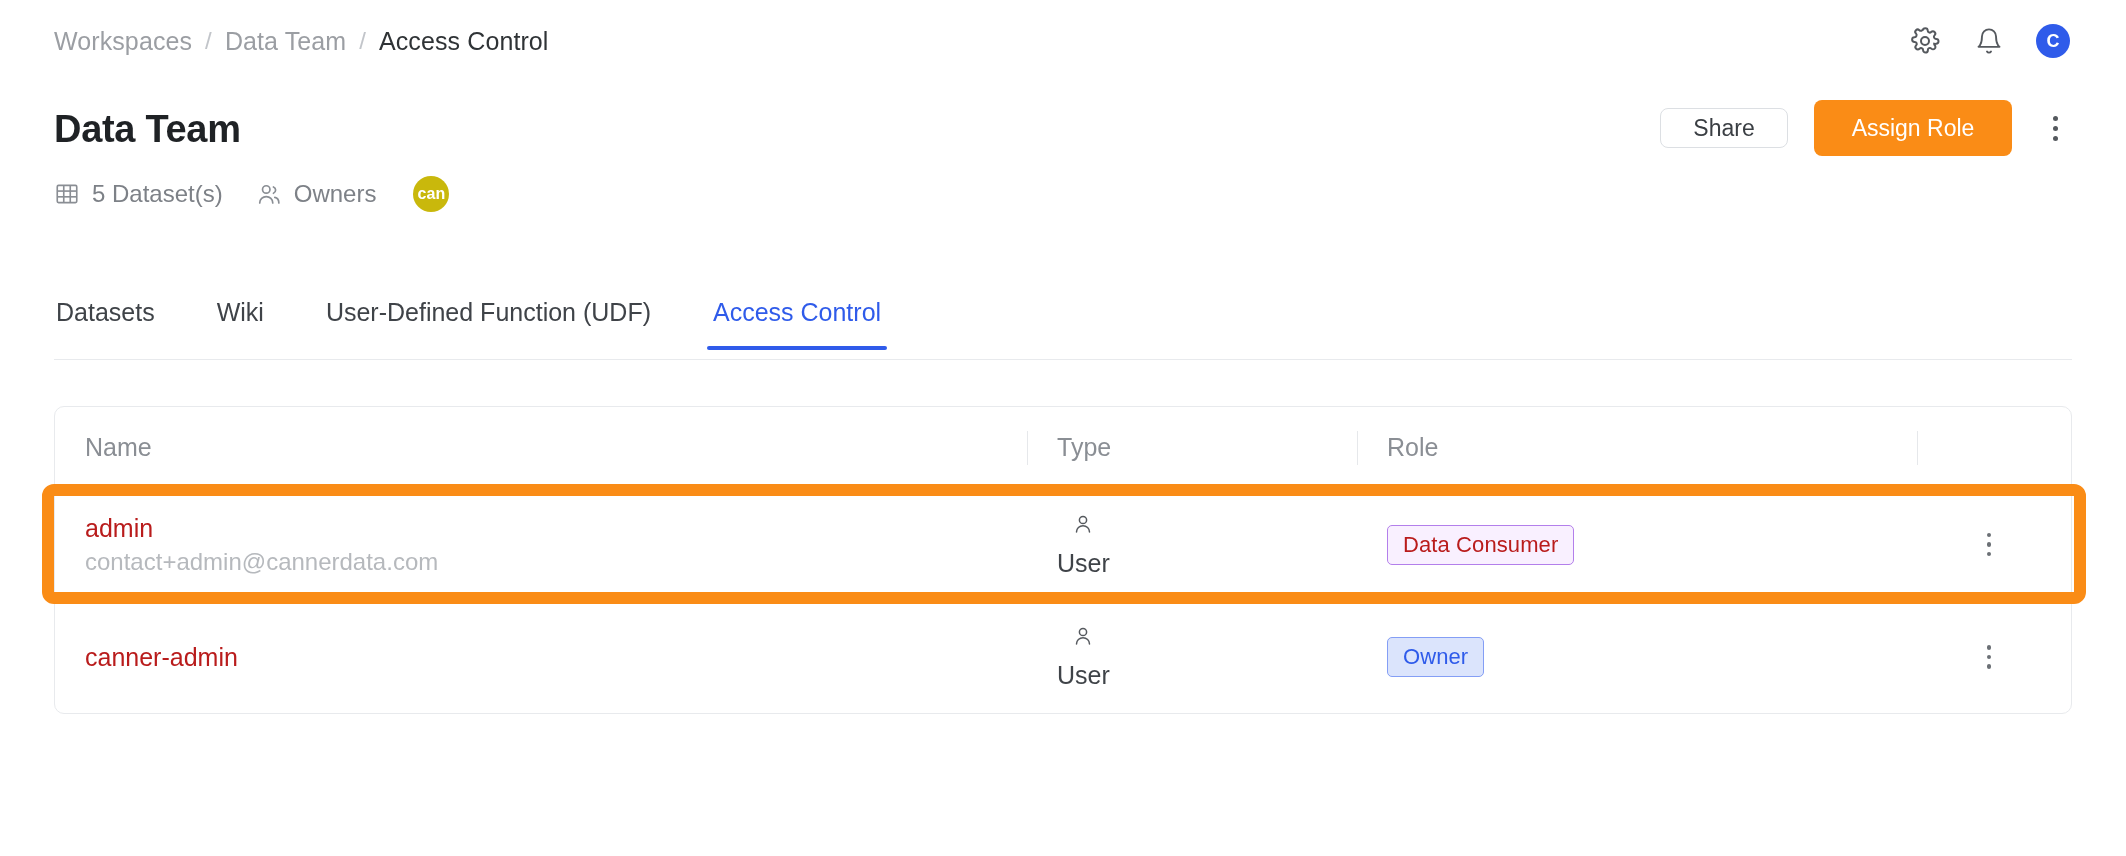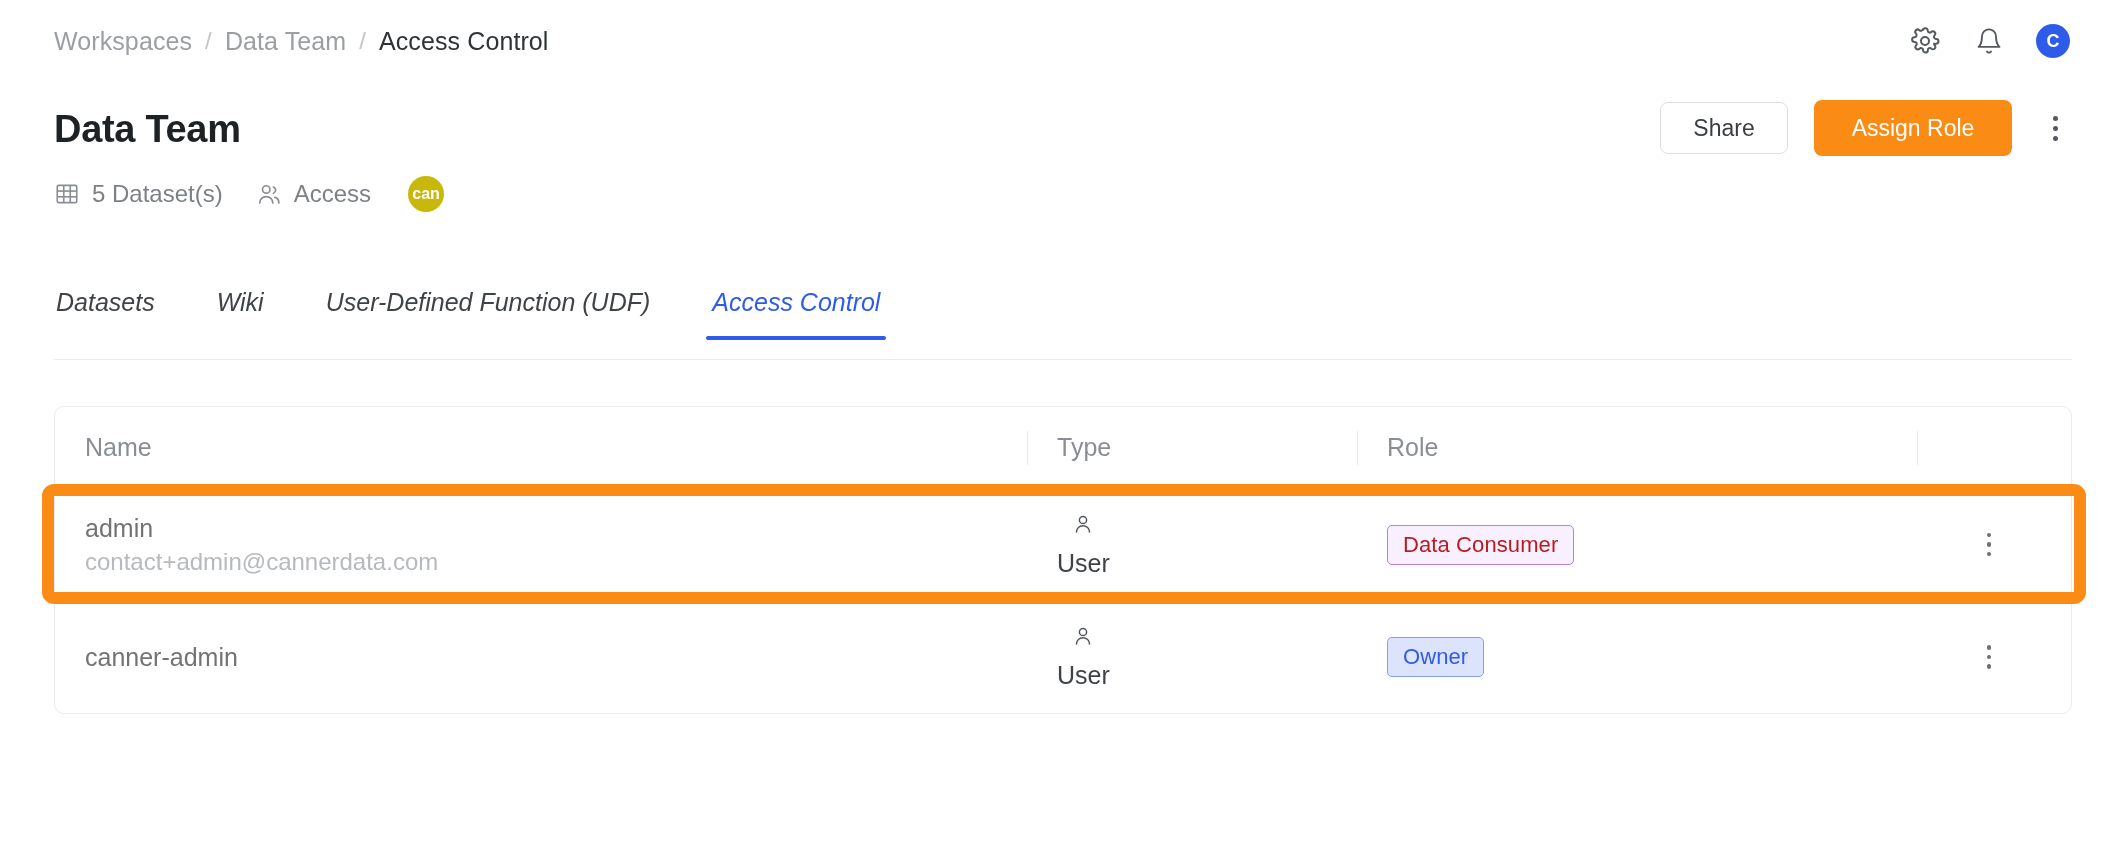--- a/index.html
+++ b/index.html
@@ -93,21 +93,21 @@
   }
   .title-actions {
     margin-left: auto;
     display: flex;
     align-items: center;
     gap: 26px;
     margin-top: -4px;
   }
   .btn-share {
     min-width: 128px;
-    height: 52px;
+    height: 40px;
     padding: 0 26px;
     border: 1px solid #dcdfe3;
     border-radius: 8px;
     background: #ffffff;
     color: #3a3e43;
     font-size: 23px;
     font-family: "Liberation Sans", sans-serif;
     display: flex; align-items: center; justify-content: center;
     cursor: pointer;
   }
@@ -167,24 +167,23 @@
     font-weight: 600;
     margin-left: 37px;
   }
 
   
   .tabs {
     position: absolute;
     top: 288px; left: 54px;
     width: 2018px;
     display: flex;
-    align-items: flex-start;
+    align-items: center;
     border-bottom: 1px solid #e8eaed;
     height: 72px;
-    font-style: italic;
   }
   .tab {
     font-size: 25px;
     color: #3f4348;
     padding: 0 2px 22px 2px;
     margin-right: 58px;
     cursor: pointer;
     white-space: nowrap;
     position: relative;
   }
@@ -254,21 +253,21 @@
   }
   .td.col-act {
     justify-content: center;
     padding-left: 0;
     padding-right: 10px;
   }
 
   .cell-name { display: flex; flex-direction: column; justify-content: center; gap: 5px; }
   .name-primary {
     font-size: 25px;
-    color: #737373;
+    color: #b91c1c;
     line-height: 1.15;
   }
   .name-sub {
     font-size: 24px;
     color: #b6b9bd;
     line-height: 1.15;
   }
 
   .type-cell {
     display: flex;
@@ -377,21 +376,21 @@
 
       <div class="meta-item">
         <span class="meta-icon">
           <svg width="27" height="27" viewBox="0 0 24 24" fill="none" stroke="currentColor" stroke-width="1.5" stroke-linecap="round" stroke-linejoin="round">
             <circle cx="10" cy="7.5" r="3.3"></circle>
             <path d="M4.2 19.5c0-3.3 2.6-5.6 5.8-5.6s5.8 2.3 5.8 5.6"></path>
             <path d="M16.4 5.3a3 3 0 0 1 0 5.6"></path>
             <path d="M17.6 14.6c2.2.5 3.6 2.4 3.6 4.9"></path>
           </svg>
         </span>
-        <span>Access</span>
+        <span>Owners</span>
       </div>
 
       <div class="owner-avatar">can</div>
     </div>
   </div>
 
   <div class="tabs">
     <div class="tab">Datasets</div>
     <div class="tab">Wiki</div>
     <div class="tab">User-Defined Function (UDF)</div>

